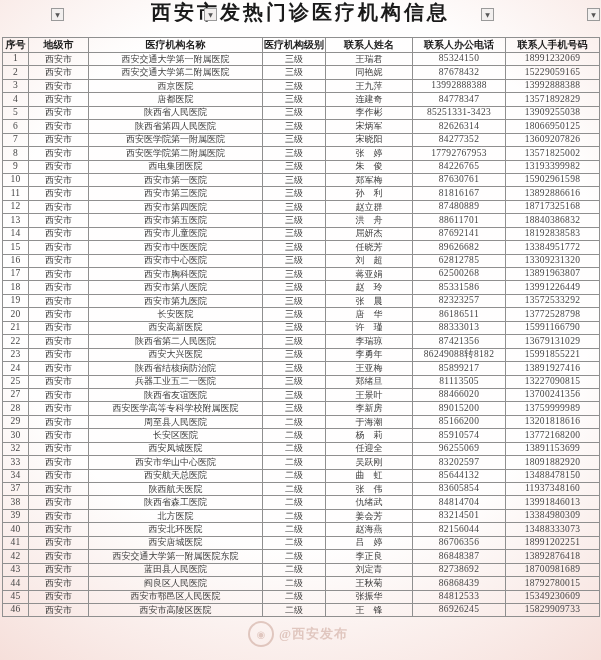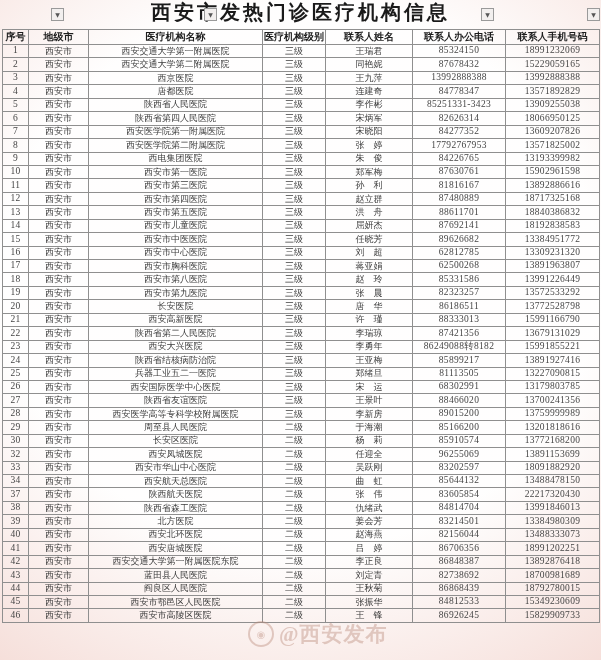--- a/index.html
+++ b/index.html
@@ -25,21 +25,21 @@
   .filter-btn{
     position:absolute;top:8px;width:13px;height:13px;
     background:#f2efee;border:1px solid #9a9a9a;box-sizing:border-box;
     display:flex;align-items:center;justify-content:center;
     font-size:6px;color:#555;line-height:1;cursor:pointer;
     font-family:"DejaVu Sans",sans-serif;
   }
   .fb1{left:51px;} .fb2{left:204px;} .fb3{left:481px;} .fb4{left:587px;}
   table{
     border-collapse:collapse;table-layout:fixed;
-    width:597px;margin:4px 2px;
+    width:597px;margin:12px 2px;
     background:transparent;
   }
   col.c1{width:26px;} col.c2{width:60px;} col.c3{width:174px;}
   col.c4{width:63px;} col.c5{width:87px;} col.c6{width:93px;} col.c7{width:94px;}
   th,td{
     border:1px solid #8f8f8f;
     padding:0;margin:0;text-align:center;vertical-align:middle;
     overflow:hidden;white-space:nowrap;
   }
   thead th{
@@ -54,21 +54,21 @@
     position:absolute;left:248px;top:618px;width:170px;height:32px;
     display:flex;align-items:center;gap:5px;
     color:#b98878;opacity:0.40;filter:blur(0.7px);
     pointer-events:none;
   }
   .wm-logo{
     width:22px;height:22px;border:2px solid #b98878;border-radius:50%;
     display:flex;align-items:center;justify-content:center;
     font-size:10px;font-family:"DejaVu Sans",sans-serif;
   }
-  .wm-text{font-size:21px;font-weight:bold;letter-spacing:1px;}
+  .wm-text{font-size:13px;font-weight:bold;letter-spacing:1px;}
 </style>
 </head>
 <body>
 
 <div class="sheet">
 
   <div class="titlebar">
     <span class="title">西安市发热门诊医疗机构信息</span>
     <div class="filter-btn fb1">
         <span>▼</span>
@@ -325,29 +325,20 @@
         <tr>
           <td class="num">25</td>
           <td>西安市</td>
           <td>兵器工业五二一医院</td>
           <td>三级</td>
           <td>郑绪旦</td>
           <td class="num">81113505</td>
           <td class="num">13227090815</td>
         </tr>
         <tr>
-          <td class="num">26</td>
-          <td>西安市</td>
-          <td>西安国际医学中心医院</td>
-          <td>三级</td>
-          <td>宋　运</td>
-          <td class="num">68302991</td>
-          <td class="num">13179803785</td>
-        </tr>
-        <tr>
           <td class="num">27</td>
           <td>西安市</td>
           <td>陕西省友谊医院</td>
           <td>三级</td>
           <td>王景叶</td>
           <td class="num">88466020</td>
           <td class="num">13700241356</td>
         </tr>
         <tr>
           <td class="num">28</td>
@@ -403,21 +394,21 @@
           <td class="num">85644132</td>
           <td class="num">13488478150</td>
         </tr>
         <tr>
           <td class="num">37</td>
           <td>西安市</td>
           <td>陕西航天医院</td>
           <td>二级</td>
           <td>张　伟</td>
           <td class="num">83605854</td>
-          <td class="num">22217320430</td>
+          <td class="num">11937348160</td>
         </tr>
         <tr>
           <td class="num">38</td>
           <td>西安市</td>
           <td>陕西省森工医院</td>
           <td>二级</td>
           <td>仇绪武</td>
           <td class="num">84814704</td>
           <td class="num">13991846013</td>
         </tr>

